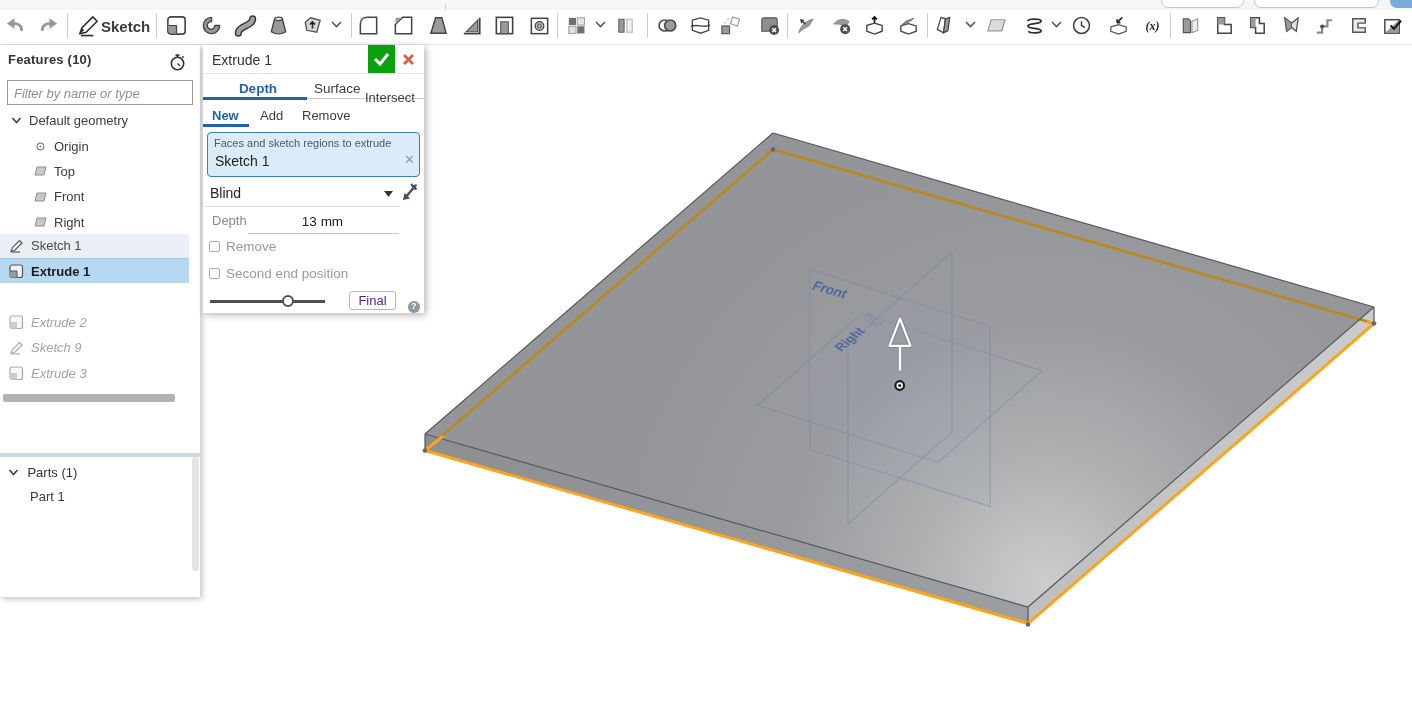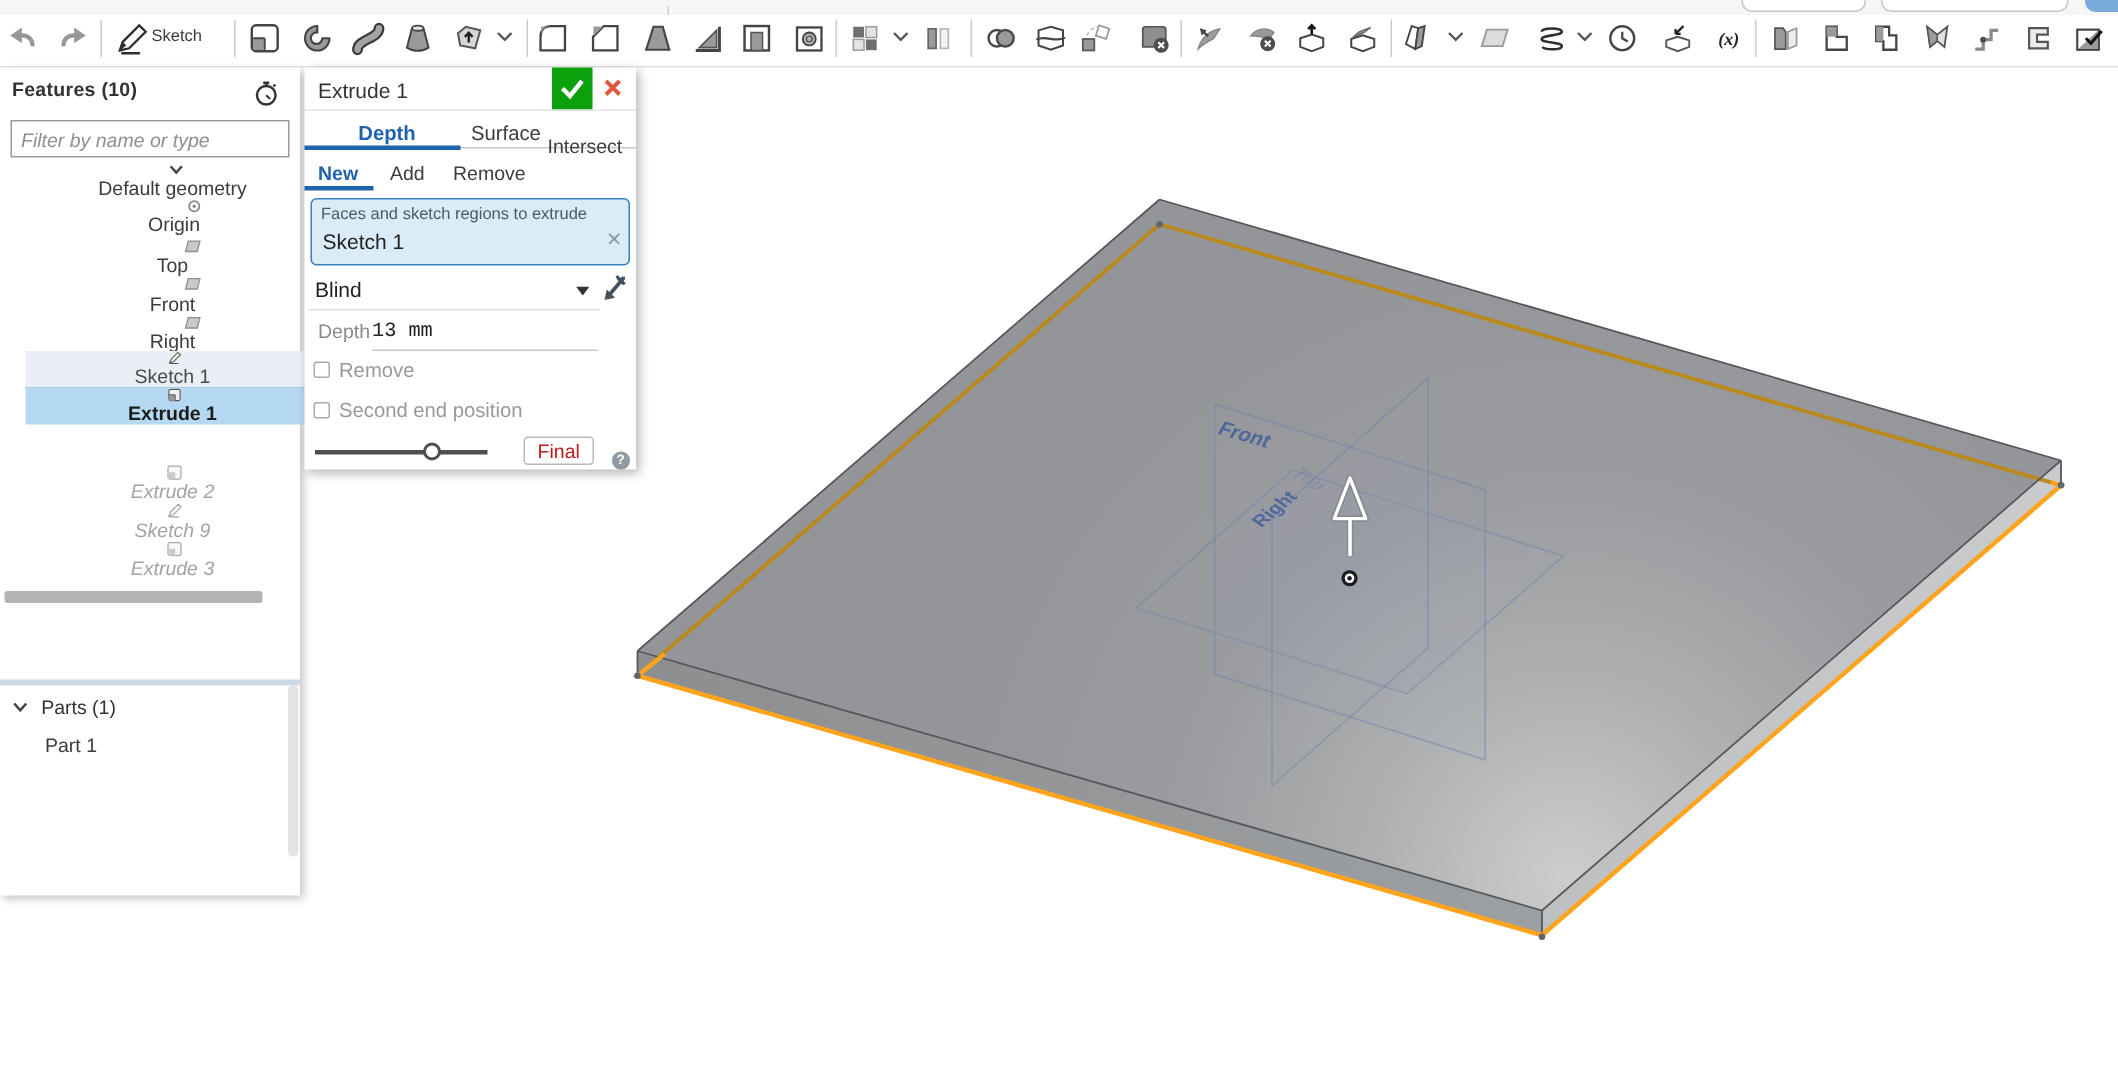--- a/index.html
+++ b/index.html
@@ -9,22 +9,22 @@
   #topstrip { left:0; top:0; width:1412px; height:10px; background:#f5f6f7; }
   #toolbar { left:0; top:10px; width:1412px; height:35px; background:#fff;
     border-bottom:1px solid #e2e2e2; }
   .tsep { position:absolute; top:3px; width:1px; height:25px; background:#cccccc; }
   .ticon { position:absolute; top:3px; }
   #viewport { left:0; top:45px; width:1412px; height:668px; }
   #panel { left:0; top:45px; width:200px; height:552px; background:#fff;
     box-shadow:2px 2px 6px rgba(0,0,0,0.25); }
   #dialog { left:203px; top:45px; width:221px; height:268px; background:#fff;
     box-shadow:2px 2px 7px rgba(0,0,0,0.3); }
-  .row { position:absolute; left:17px; width:189px; height:25.4px; font-size:13px;
-    color:#3c3c3c; display:flex; align-items:center;flex-direction:column; }
+  .row { position:absolute; left:0; width:189px; height:25.4px; font-size:13px;
+    color:#3c3c3c; display:flex; align-items:center; }
   .ital { color:#a3a3a3; font-style:italic; }
 </style>
 </head>
 <body>
 <div class="abs" id="topstrip">
   <div class="abs" style="left:1161px;top:-6px;width:83px;height:14px;background:#fff;border:1px solid #c6c6c6;border-radius:7px;"></div>
   <div class="abs" style="left:1254px;top:-6px;width:125px;height:14px;background:#fff;border:1px solid #c6c6c6;border-radius:7px;"></div>
   <div class="abs" style="left:1390px;top:-6px;width:30px;height:14px;background:#7aabdb;border-radius:7px;"></div>
   <div class="abs" style="left:445px;top:4px;width:1px;height:6px;background:#cfcfcf;"></div>
 </div>
@@ -37,21 +37,21 @@
       <g transform="translate(24,0) scale(-1,1)">
         <path d="M20 17.5 C20 11.5 16 8.5 11 8.5 L11 4.5 L3 10 L11 15.5 L11 11.5 C14.5 11.5 17 13.5 17 17.5 Z" fill="#979797"></path>
       </g>
     </svg>
   <div class="tsep" style="left:67px;"></div>
   <svg class="ticon" style="left:77px;top:4px;" width="23" height="23" viewBox="0 0 24 24">
       <path d="M3 20.5 L5 14.5 L16.5 3 L21 7.5 L9.5 19 Z" fill="#fff" stroke="#2d2d2d" stroke-width="1.6"></path>
       <path d="M3 20.5 L5 14.5 L7.5 17 Z" fill="#2d2d2d"></path>
       <path d="M4 22.5 L17 22.5" stroke="#2d2d2d" stroke-width="1.7"></path>
     </svg>
-  <div style="position:absolute;left:101px;top:8px;font-size:11px;color:#3c3c3c;">Sketch</div>
+  <div style="position:absolute;left:101px;top:8px;font-size:15px;color:#3c3c3c;font-weight:bold;">Sketch</div>
   <div class="tsep" style="left:156px;"></div>
   <svg class="ticon" style="left:165px;top:4px;" width="23" height="23" viewBox="0 0 24 24">
       <rect x="3" y="3" width="18" height="18" rx="3" fill="#fff" stroke="#444" stroke-width="1.7"></rect>
       <path d="M3.8 12 H12 V20.2 H6.5 Q3.8 20.2 3.8 17.5 Z" fill="#9a9a9a"></path>
       <path d="M12 12 V20 M4 12 H12" stroke="#444" stroke-width="1.3"></path>
     </svg>
   <svg class="ticon" style="left:200px;top:4px;" width="23" height="23" viewBox="0 0 24 24">
       <path d="M12 3.5 A8.5 8.5 0 1 0 20.5 12 L15.5 12 A4 4 0 1 1 12 8 Z" fill="#9a9a9a" stroke="#444" stroke-width="1.5" stroke-linejoin="round"></path>
     </svg>
   <svg class="ticon" style="left:234px;top:4px;" width="23" height="23" viewBox="0 0 24 24">
@@ -401,27 +401,27 @@
   <svg class="abs" style="left:198px;top:138px;" width="17" height="19" viewBox="0 0 17 19">
     <path d="M15 2 L4 15" stroke="#42525e" stroke-width="2.4"></path>
     <path d="M2 17 L9 15.5 L3.5 10 Z" fill="#42525e"></path>
     <path d="M10 1 L15.5 6.5" stroke="#42525e" stroke-width="2"></path>
     <path d="M15.8 1.2 L14 7 L10 3 Z" fill="#42525e"></path>
   </svg>
   <div class="abs" style="left:2px;top:160.5px;width:195px;height:1px;background:#ddd;"></div>
 
   <div class="abs" style="left:9px;top:168px;font-size:13px;color:#8a8a8a;">Depth</div>
   <div class="abs" style="left:45px;top:187.5px;width:151px;height:1px;background:#c9c9c9;"></div>
-  <div class="abs" style="left:45px;top:169px;width:149px;font-size:13.5px;color:#222;text-align:left;font-family:Liberation Mono, monospace;">13 mm</div>
+  <div class="abs" style="left:45px;top:169px;width:149px;font-size:13.5px;color:#222;text-align:center;">13 mm</div>
 
   <div class="abs" style="left:6px;top:196px;width:11px;height:11px;border:1px solid #ababab;border-radius:2px;background:#fff;"></div>
   <div class="abs" style="left:23px;top:194px;font-size:13.5px;color:#999;">Remove</div>
 
   <div class="abs" style="left:6px;top:223px;width:11px;height:11px;border:1px solid #ababab;border-radius:2px;background:#fff;"></div>
   <div class="abs" style="left:23px;top:221px;font-size:13.5px;color:#999;">Second end position</div>
 
   <div class="abs" style="left:7px;top:255.2px;width:115px;height:2.5px;background:#4f4f4f;"></div>
   <div class="abs" style="left:78.5px;top:250px;width:12px;height:12px;border-radius:50%;background:#fff;border:2px solid #4f4f4f;"></div>
 
-  <div class="abs" style="left:146px;top:246px;width:47px;height:19px;border:1px solid #b9b9b9;border-radius:3px;background:#fff;text-align:center;font-size:13px;color:#b91c1c;line-height:17px;">Final</div>
+  <div class="abs" style="left:146px;top:246px;width:47px;height:19px;border:1px solid #b9b9b9;border-radius:3px;background:#fff;text-align:center;font-size:13px;color:#4c1d95;line-height:17px;">Final</div>
 
   <div class="abs" style="left:205px;top:256px;width:11.5px;height:11.5px;border-radius:50%;background:#8f9aa3;color:#fff;font-size:9px;font-weight:700;text-align:center;line-height:11.5px;">?</div>
 </div>
 
 </body></html>

